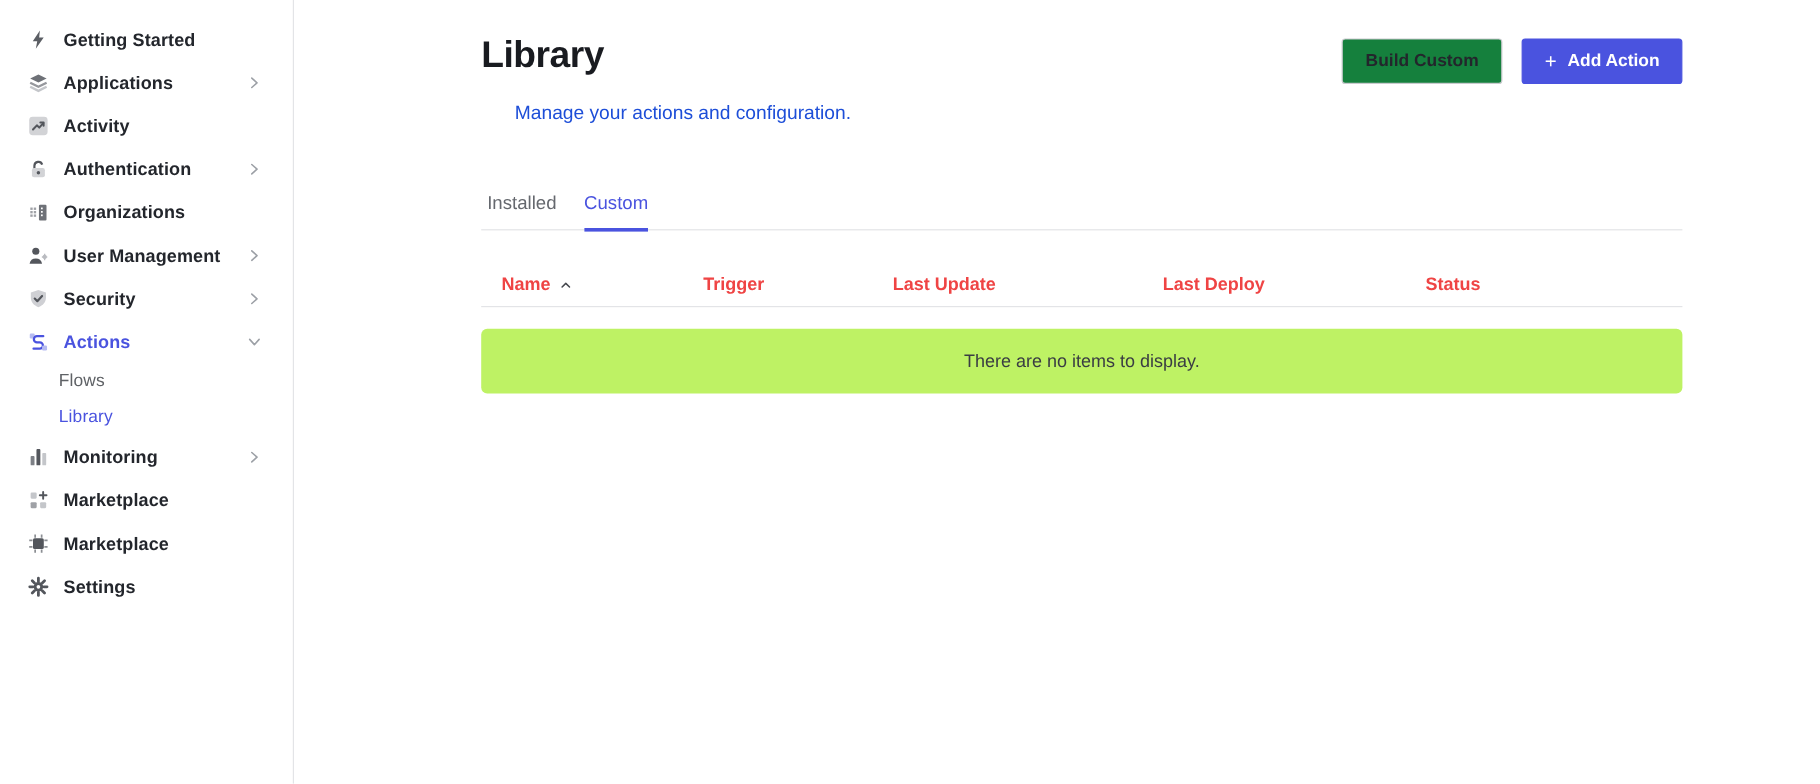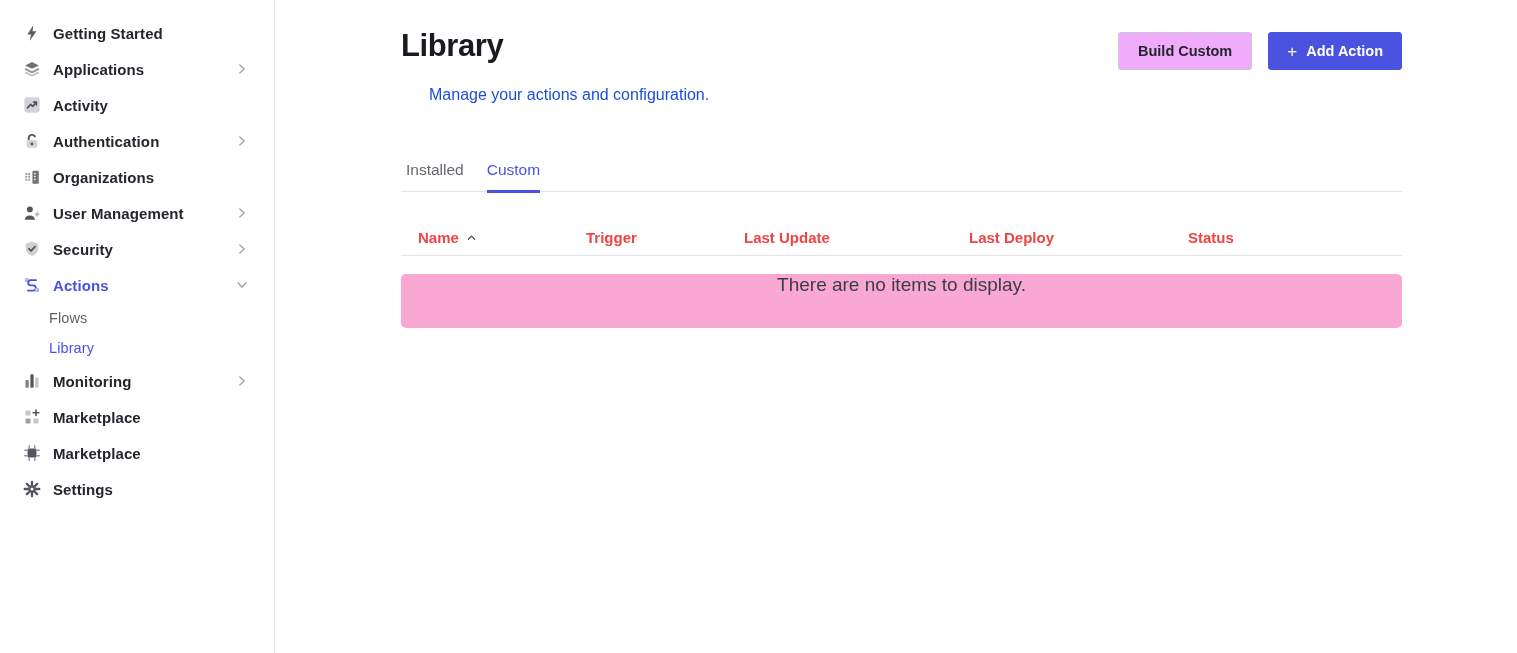--- a/index.html
+++ b/index.html
@@ -1,20 +1,20 @@
 <!DOCTYPE html>
 <html><head>
 <meta charset="utf-8">
 <style>
   * { margin:0; padding:0; box-sizing:border-box; }
   html,body { width:1517px; height:653px; background:#ffffff; overflow:hidden;
               font-family:"Liberation Sans", sans-serif; color:#23262c; }
 
   
-  .sidebar { position:absolute; left:0; top:0; width:275px; height:653px;
+  .sidebar { position:absolute; left:0; top:0; width:245px; height:653px;
              border-right:1px solid #e3e4e7; background:#fff; padding-top:15px; }
   .nav-item { display:flex; align-items:center; height:36px; padding:0 25px 0 23px;
               cursor:pointer; position:relative; }
   .nav-icon { width:18px; height:18px; display:inline-flex; align-items:center;
               justify-content:center; flex:0 0 18px; }
   .nav-label { margin-left:12px; font-size:15px; font-weight:600; color:#23262c;
                letter-spacing:0.1px; white-space:nowrap; }
   .nav-item.active .nav-label { color:#4a53df; }
   .nav-chevron { margin-left:auto; display:inline-flex; }
   .nav-sub { display:flex; align-items:center; height:30px; padding-left:49px; cursor:pointer; }
@@ -22,41 +22,41 @@
   .nav-sub.active .nav-label { color:#4a53df; }
 
   
   .main { position:absolute; left:401px; top:0; width:1001px; }
   .page-header { position:relative; padding-top:28px; }
   .page-title { font-size:31px; font-weight:700; color:#191b20; letter-spacing:-0.4px; }
   .page-subtitle { margin-top:22px; font-size:16px; color:#1d4ed8;margin-left:28px; }
   .header-actions { position:absolute; right:0; top:32px; display:flex; gap:16px; }
   .btn { height:38px; display:inline-flex; align-items:center; border-radius:3px;
          font-size:14.5px; font-weight:600; cursor:pointer; white-space:nowrap; }
-  .btn-secondary { background:#f0abfc; border:1px solid #c9cace; color:#23262c; padding:0 19px; }
+  .btn-secondary { background:#15803d; border:1px solid #c9cace; color:#23262c; padding:0 19px; }
   .btn-primary { background:#4a53df; border:1px solid #4a53df; color:#fff; padding:0 18px; gap:9px; }
   .btn-primary .plus { font-size:17px; font-weight:400; line-height:1; }
 
   
   .tabs { margin-top:57px; display:flex; gap:23px; padding-left:5px;
           border-bottom:1px solid #e3e4e7;align-items:flex-end; }
   .tab { padding-bottom:11px; font-size:15.5px; color:#65686e; cursor:pointer;
          border-bottom:3px solid transparent; margin-bottom:-2px; }
   .tab.active { color:#4a53df; border-bottom-color:#4a53df; }
 
   
   .table-header { margin-top:37px; display:grid;
                   grid-template-columns:185px 158px 225px 219px 1fr;
                   padding-bottom:9px; border-bottom:1px solid #e3e4e7; }
   .th { font-size:15px; font-weight:600; color:#ef4444; display:flex; align-items:center; }
   .th:first-child { padding-left:17px; }
   .sort-caret { margin-left:7px; display:inline-flex; }
-  .empty-row { margin-top:18px; height:54px; background:#f9a8d4; border-radius:5px;
-               display:flex; align-items:flex-start; justify-content:center;
-               font-size:19px; color:#3a3d43; }
+  .empty-row { margin-top:18px; height:54px; background:#bef264; border-radius:5px;
+               display:flex; align-items:center; justify-content:center;
+               font-size:15px; color:#3a3d43; }
   .row-count { margin-top:7px; padding-left:17px;
                font-family:"DejaVu Sans Mono", monospace; font-size:12.5px; color:#5f6266; }
 </style>
 </head>
 <body>
 
 <nav class="sidebar">
 
   <div class="nav-item">
     <span class="nav-icon">

